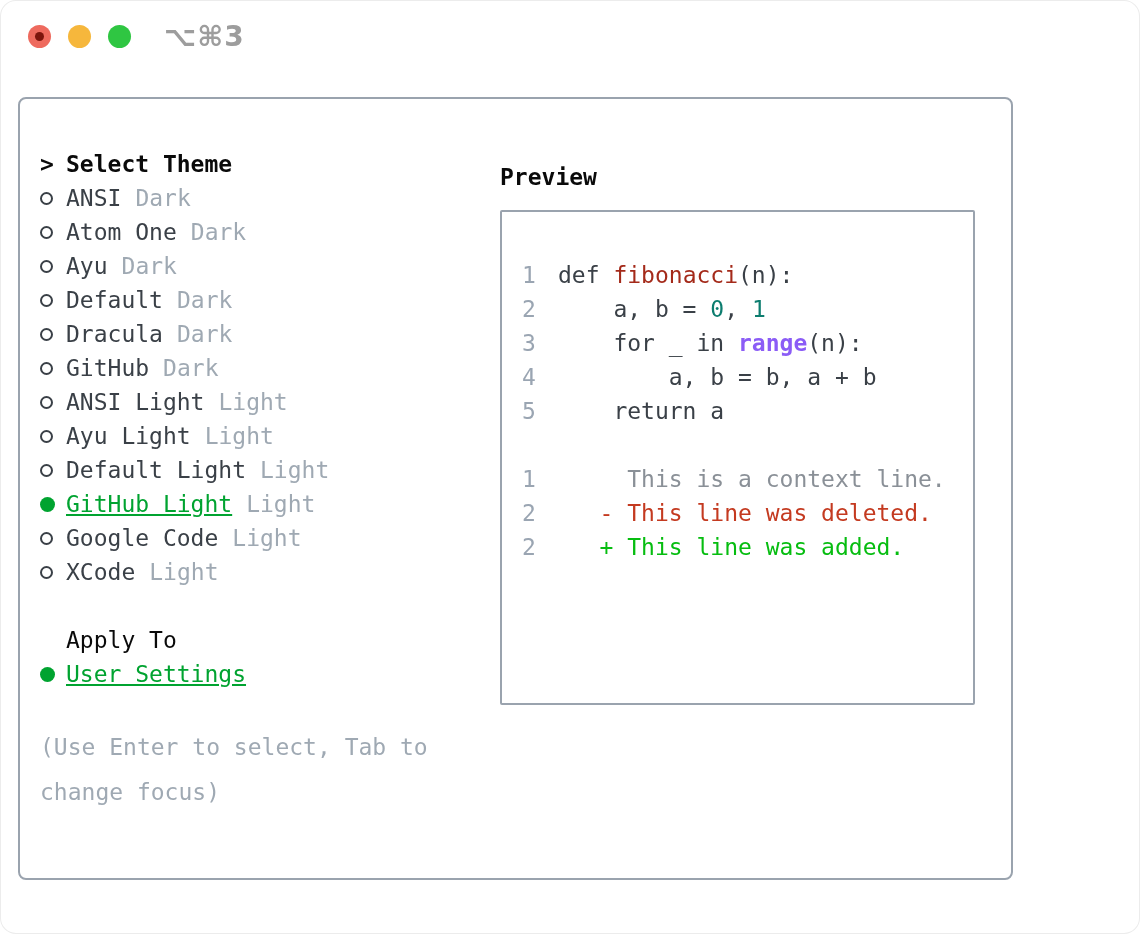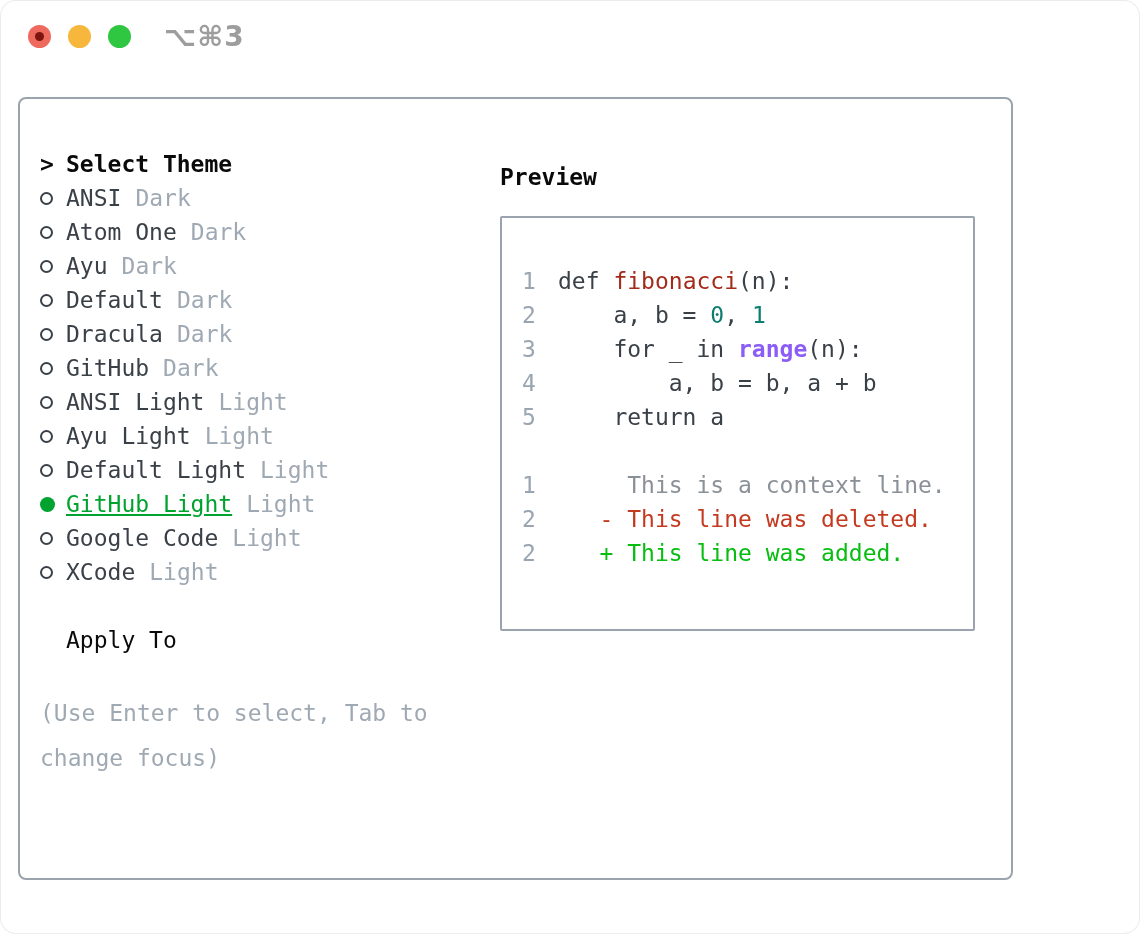--- a/index.html
+++ b/index.html
@@ -62,22 +62,22 @@
   .header-row .prefix { font-weight: bold; color: #0a0a0a; }
   .subheader-row { color: #0a0a0a; }
   .spacer { height: 34px; }
   .hint {
     margin-top: 34px; width: 434px;
     font-size: 23px; line-height: 45px; color: #9fa9b3;
   }
   
   .preview-label { height: 34px; display: flex; align-items: center; font-size: 23px; font-weight: bold; color: #0a0a0a; margin-top: 13px; }
   .preview-box {
-    margin-top: 22px;
-    width: 475px; height: 415px;
+    margin-top: 16px;
+    width: 475px; height: 495px;
     border: 2px solid #9aa3ae; border-radius: 2px;
     padding: 46px 0 0 20px;
     overflow: hidden;
   }
   .code-line { height: 34px; line-height: 34px; font-size: 23px; white-space: pre; color: #3a4047; }
   .ln { display: inline-block; width: 36px; color: #9aa5b2; }
   .tok-plain   { color: #3a4047; }
   .tok-func    { color: #a42a1a; }
   .tok-num     { color: #0d7d6f; }
   .tok-builtin { color: #8b5cf6; font-weight: bold; }
@@ -169,20 +169,24 @@
         <span class="marker"><span class="circle"></span></span>
         <span class="tname">XCode</span>
         <span class="tvariant">Light</span>
       </div>
 
       <div class="spacer"></div>
 
       <div class="row subheader-row">
         <span class="marker"></span>
         <span>Apply To</span>
+      </div>
+      <div class="row selected">
+        <span class="marker"><span class="circle"></span></span>
+        <span class="olabel">User Settings</span>
       </div>
 
       <div class="hint">(Use Enter to select, Tab to change focus)</div>
     </div>
 
     <div class="right-col">
       <div class="preview-label">Preview</div>
       <div class="preview-box">
           <div class="code-line"><span class="ln">1</span><span class="tok-plain">def </span><span class="tok-func">fibonacci</span><span class="tok-plain">(n):</span></div>
           <div class="code-line"><span class="ln">2</span><span class="tok-plain">    a, b = </span><span class="tok-num">0</span><span class="tok-plain">, </span><span class="tok-num">1</span></div>

